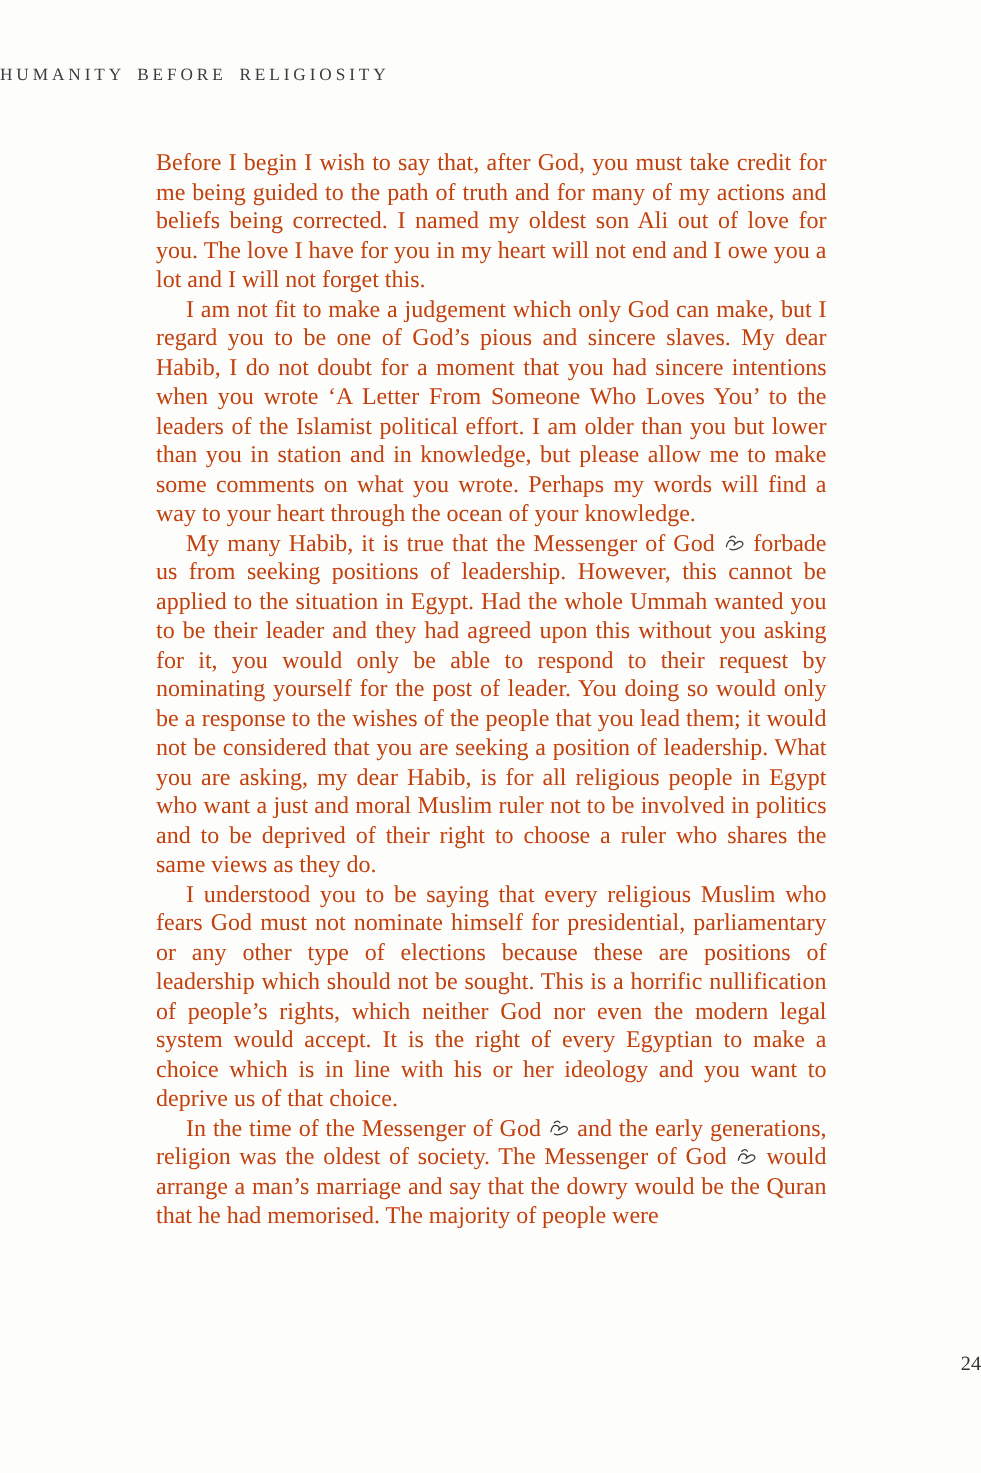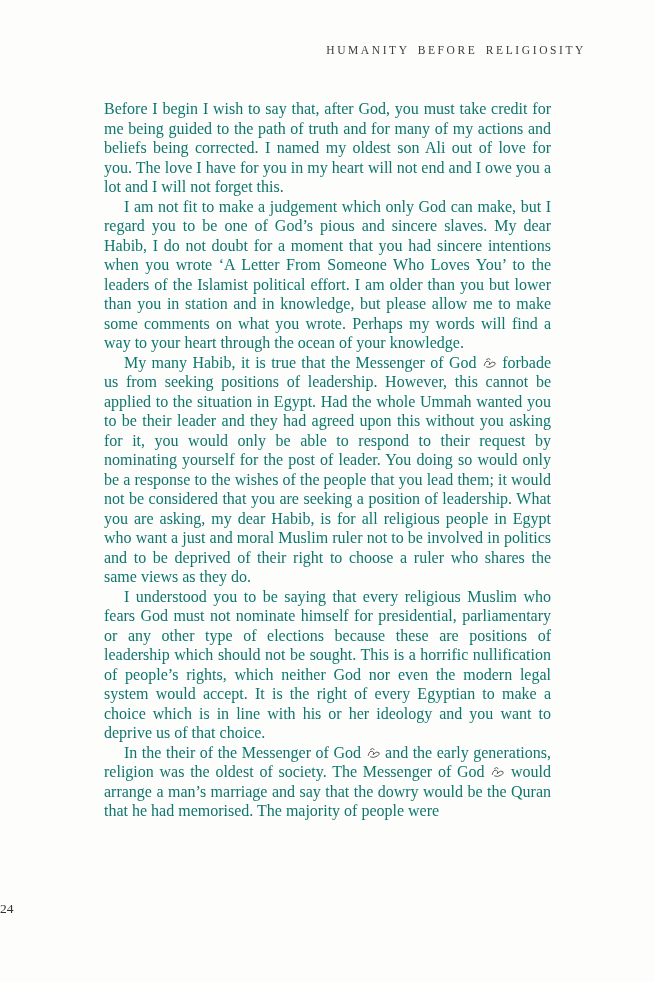--- a/index.html
+++ b/index.html
@@ -14,35 +14,35 @@
     background: #fdfdfc;
     overflow: hidden;
     font-family: "Liberation Serif", "DejaVu Serif", serif;
     color: #2b2b2b;
   }
   .running-header {
     position: absolute;
     top: 44px;
     left: 0;
     width: 586px;
-    text-align: right;
+    text-align: left;
     font-size: 11.5px;
     letter-spacing: 2.6px;
     word-spacing: 3px;
     color: #3c3c3c;
   }
   .page-body {
     position: absolute;
     top: 99px;
     left: 104px;
     width: 447px;
     font-size: 16px;
     line-height: 19.5px;
     text-align: justify;
-    color: #0f766e;
+    color: #c2410c;
   }
   .para {
     margin: 0;
     padding: 0;
     text-indent: 20px;
   }
   .para.first {
     text-indent: 0;
   }
   .honorific {
@@ -53,21 +53,21 @@
     line-height: 0;
   }
   .honorific svg {
     display: block;
   }
   .page-number {
     position: absolute;
     top: 901px;
     left: 0;
     width: 654px;
-    text-align: left;
+    text-align: right;
     font-size: 13.5px;
     color: #333333;
   }
 </style>
 </head>
 <body>
 
 <div class="book-page">
 
   <div class="running-header">HUMANITY BEFORE RELIGIOSITY</div>
@@ -77,21 +77,21 @@
     <p class="para first">Before I begin I wish to say that, after God, you must take credit for me being guided to the path of truth and for many of my actions and beliefs being corrected. I named my oldest son Ali out of love for you. The love I have for you in my heart will not end and I owe you a lot and I will not forget this.</p>
 
     <p class="para">I am not fit to make a judgement which only God can make, but I regard you to be one of God’s pious and sincere slaves. My dear Habib, I do not doubt for a moment that you had sincere intentions when you wrote ‘A Letter From Someone Who Loves You’ to the leaders of the Islamist political effort. I am older than you but lower than you in station and in knowledge, but please allow me to make some comments on what you wrote. Perhaps my words will find a way to your heart through the ocean of your knowledge.</p>
 
     <p class="para"><span>My many Habib, it is true that the Messenger of God</span> <span class="honorific" title="ﷺ"><svg viewBox="0 0 20 16" width="15" height="13" xmlns="http://www.w3.org/2000/svg">
             <path d="M3 12 q1.5-7 5.5-5.5 q3.5 1.5 1 4.5 q4.5-5.5 7.5-3 q2 2-1.5 4.5 q-5.5 3.5-9.5 1.5 M6 4 q3-3 5 0" fill="none" stroke="#3a3a3a" stroke-width="1.1" stroke-linecap="round"></path>
           </svg></span> <span>forbade us from seeking positions of leadership. However, this cannot be applied to the situation in Egypt. Had the whole Ummah wanted you to be their leader and they had agreed upon this without you asking for it, you would only be able to respond to their request by nominating yourself for the post of leader. You doing so would only be a response to the wishes of the people that you lead them; it would not be considered that you are seeking a position of leadership. What you are asking, my dear Habib, is for all religious people in Egypt who want a just and moral Muslim ruler not to be involved in politics and to be deprived of their right to choose a ruler who shares the same views as they do.</span></p>
 
     <p class="para">I understood you to be saying that every religious Muslim who fears God must not nominate himself for presidential, parliamentary or any other type of elections because these are positions of leadership which should not be sought. This is a horrific nullification of people’s rights, which neither God nor even the modern legal system would accept. It is the right of every Egyptian to make a choice which is in line with his or her ideology and you want to deprive us of that choice.</p>
 
-    <p class="para"><span>In the their of the Messenger of God</span> <span class="honorific" title="ﷺ"><svg viewBox="0 0 20 16" width="15" height="13" xmlns="http://www.w3.org/2000/svg">
+    <p class="para"><span>In the time of the Messenger of God</span> <span class="honorific" title="ﷺ"><svg viewBox="0 0 20 16" width="15" height="13" xmlns="http://www.w3.org/2000/svg">
             <path d="M3 12 q1.5-7 5.5-5.5 q3.5 1.5 1 4.5 q4.5-5.5 7.5-3 q2 2-1.5 4.5 q-5.5 3.5-9.5 1.5 M6 4 q3-3 5 0" fill="none" stroke="#3a3a3a" stroke-width="1.1" stroke-linecap="round"></path>
           </svg></span> <span>and the early generations, religion was the oldest of society. The Messenger of God</span> <span class="honorific" title="ﷺ"><svg viewBox="0 0 20 16" width="15" height="13" xmlns="http://www.w3.org/2000/svg">
             <path d="M3 12 q1.5-7 5.5-5.5 q3.5 1.5 1 4.5 q4.5-5.5 7.5-3 q2 2-1.5 4.5 q-5.5 3.5-9.5 1.5 M6 4 q3-3 5 0" fill="none" stroke="#3a3a3a" stroke-width="1.1" stroke-linecap="round"></path>
           </svg></span> <span>would arrange a man’s marriage and say that the dowry would be the Quran that he had memorised. The majority of people were</span></p>
 
   </div>
 
   <div class="page-number">24</div>
 
 </div>

